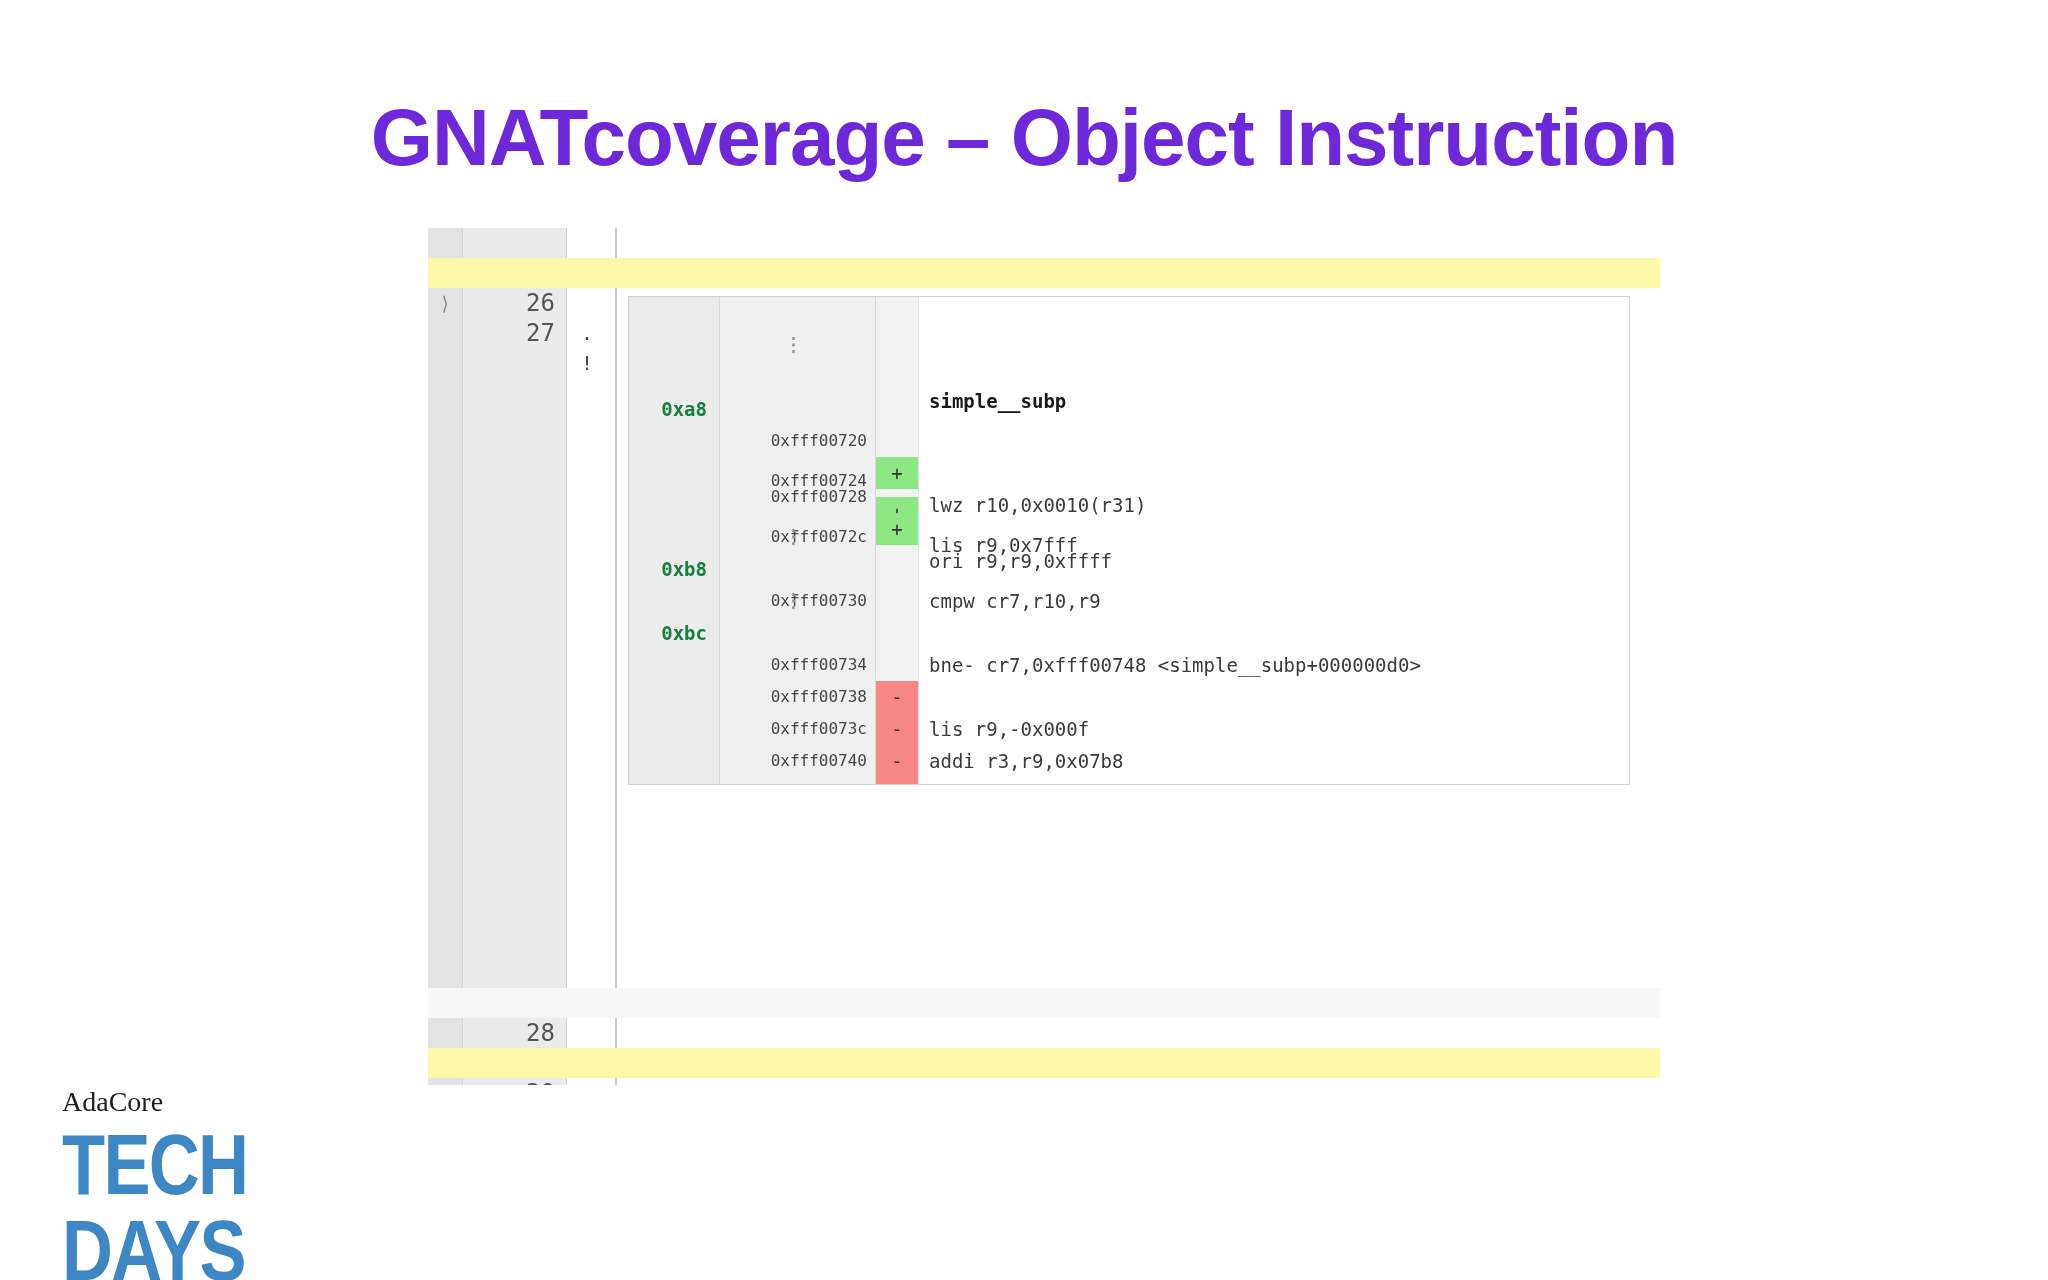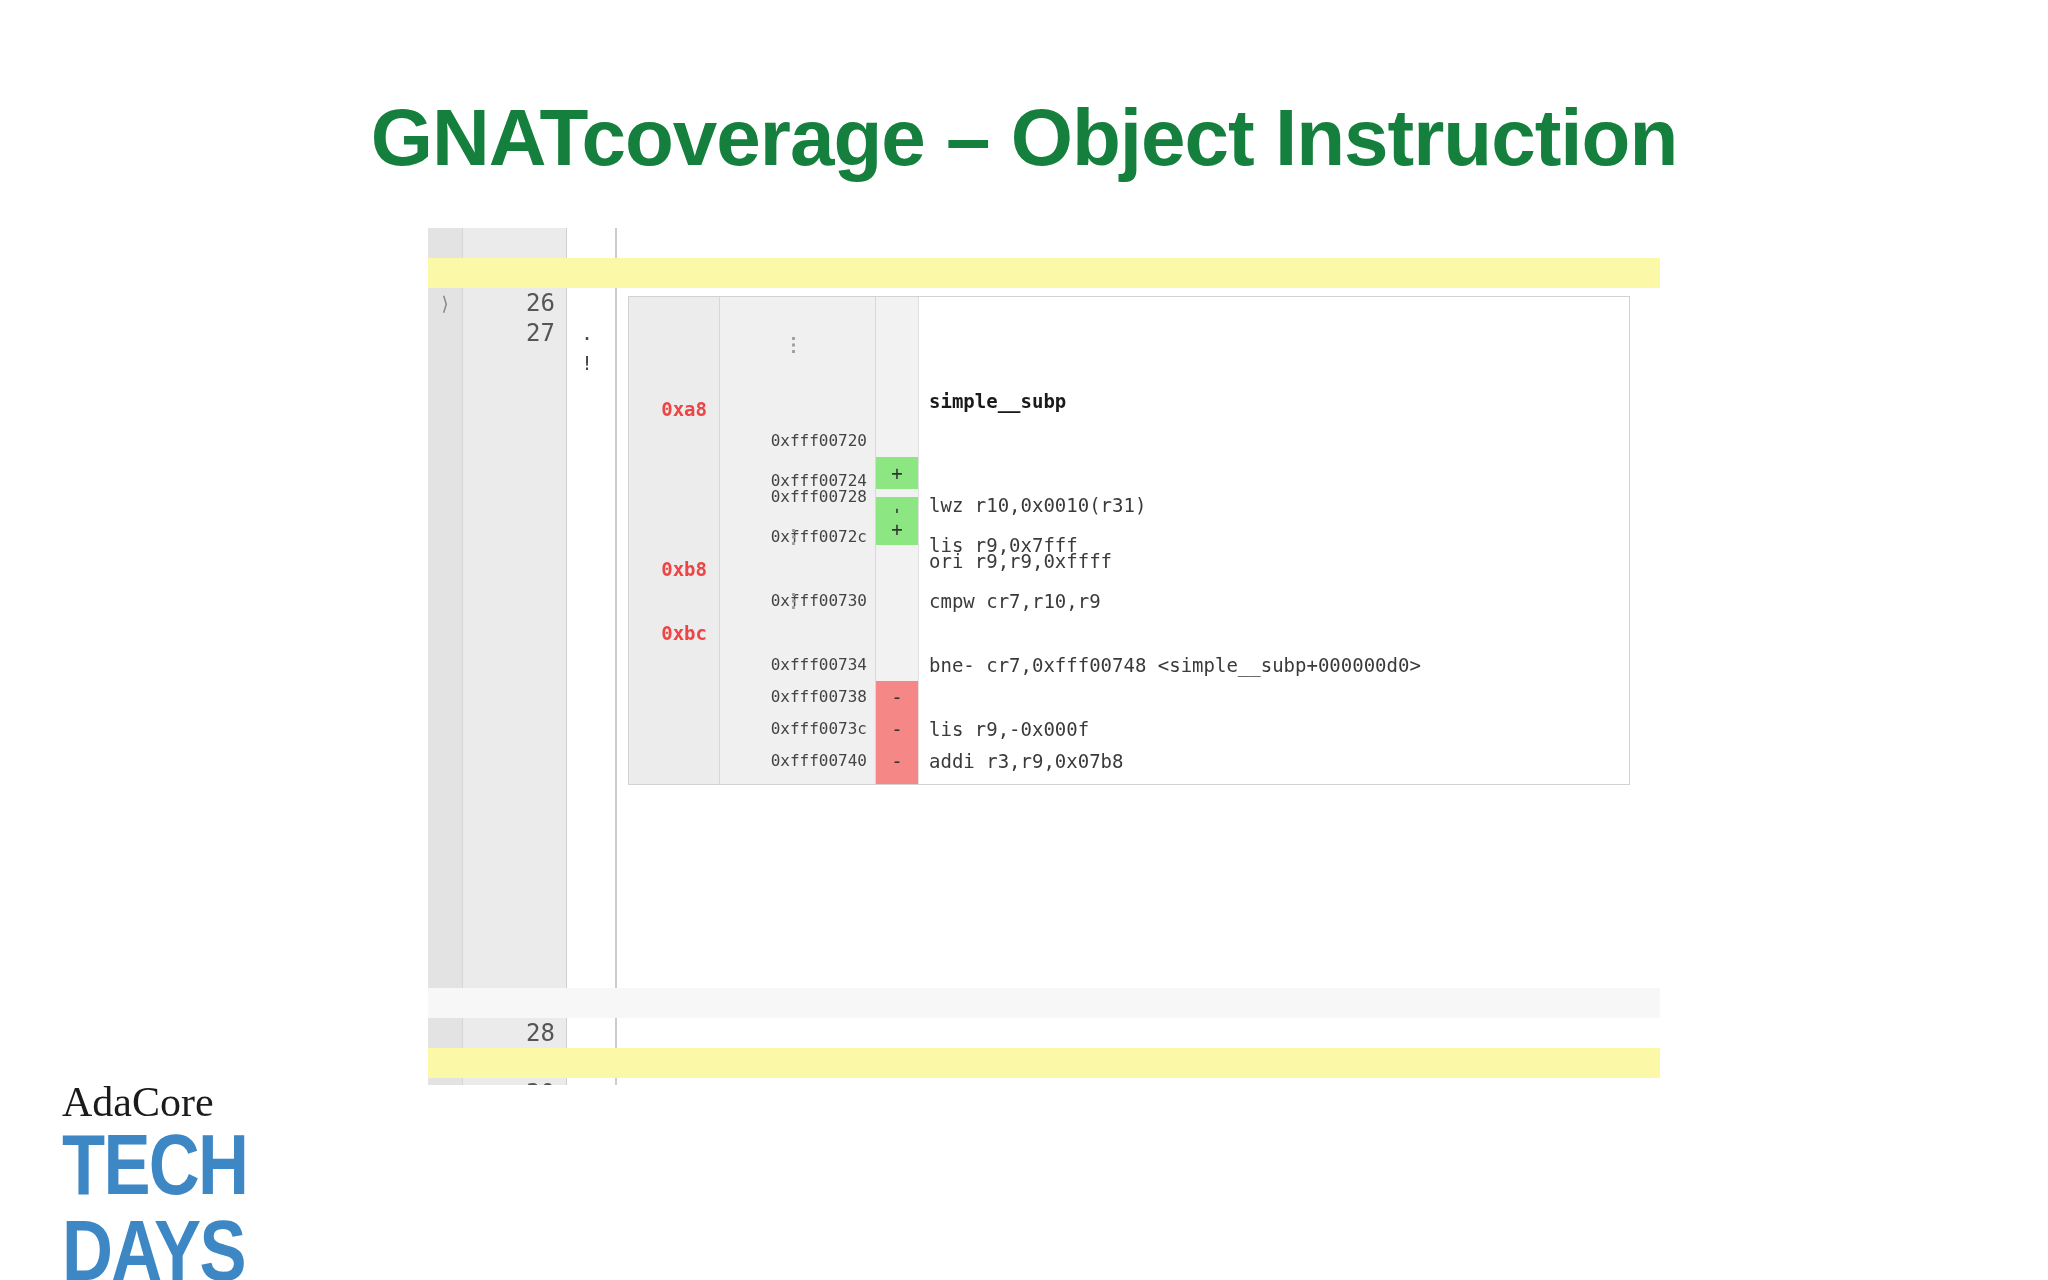--- a/index.html
+++ b/index.html
@@ -19,21 +19,21 @@
   #slide-title {
     position: absolute;
     left: 0;
     top: 92px;
     width: 2048px;
     text-align: center;
     font-family: "Liberation Sans", sans-serif;
     font-weight: bold;
     font-size: 80px;
     letter-spacing: -1px;
-    color: #15803d;
+    color: #6d28d9;
     white-space: nowrap;
   }
 
   
   #code-panel {
     position: absolute;
     left: 428px;
     top: 228px;
     width: 1232px;
     height: 857px;
@@ -109,21 +109,21 @@
   .dis-row {
     position: absolute;
     left: 0;
     width: 1000px;
     height: 32px;
     line-height: 32px;
     white-space: pre;
   }
   .d-off {
     position: absolute; left: 0; width: 78px; height: 32px;
-    text-align: right; font-weight: bold; color: #ef4444; font-size: 19px;
+    text-align: right; font-weight: bold; color: #15803d; font-size: 19px;
   }
   .d-addr {
     position: absolute; left: 91px; width: 147px; height: 32px;
     text-align: right; color: #444444; font-size: 16px;
   }
   .d-cov {
     position: absolute; left: 247px; width: 42px; height: 32px;
     text-align: center; font-size: 19px; color: #333333;
   }
   .d-cov.cov-plus  { background: #8ce681; }
@@ -145,21 +145,21 @@
   
   #logo {
     position: absolute;
     left: 62px;
     top: 1085px;
     width: 340px;
     height: 150px;
   }
   #logo-ada {
     font-family: "Liberation Serif", serif;
-    font-size: 42px;
+    font-size: 28px;
     color: #1b1b1b;
     letter-spacing: 0px;
     line-height: 34px;
   }
   #logo-tech {
     font-family: "Liberation Sans", sans-serif;
     font-weight: bold;
     font-size: 86px;
     line-height: 86px;
     color: #3C87C4;

